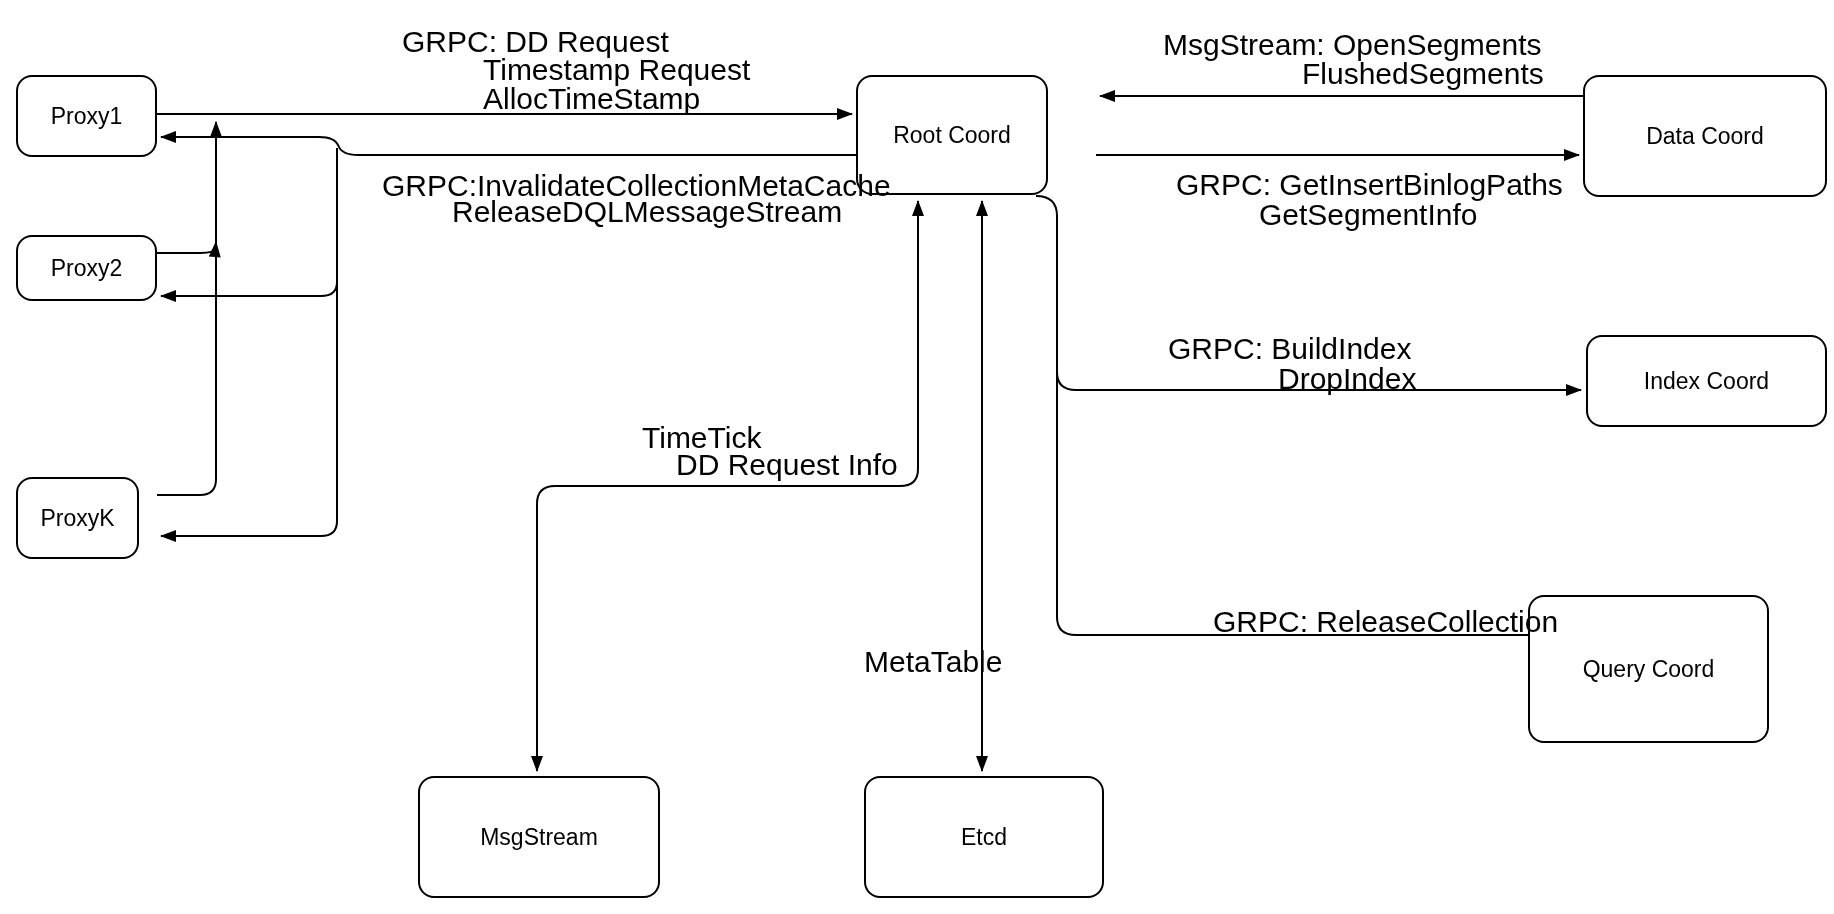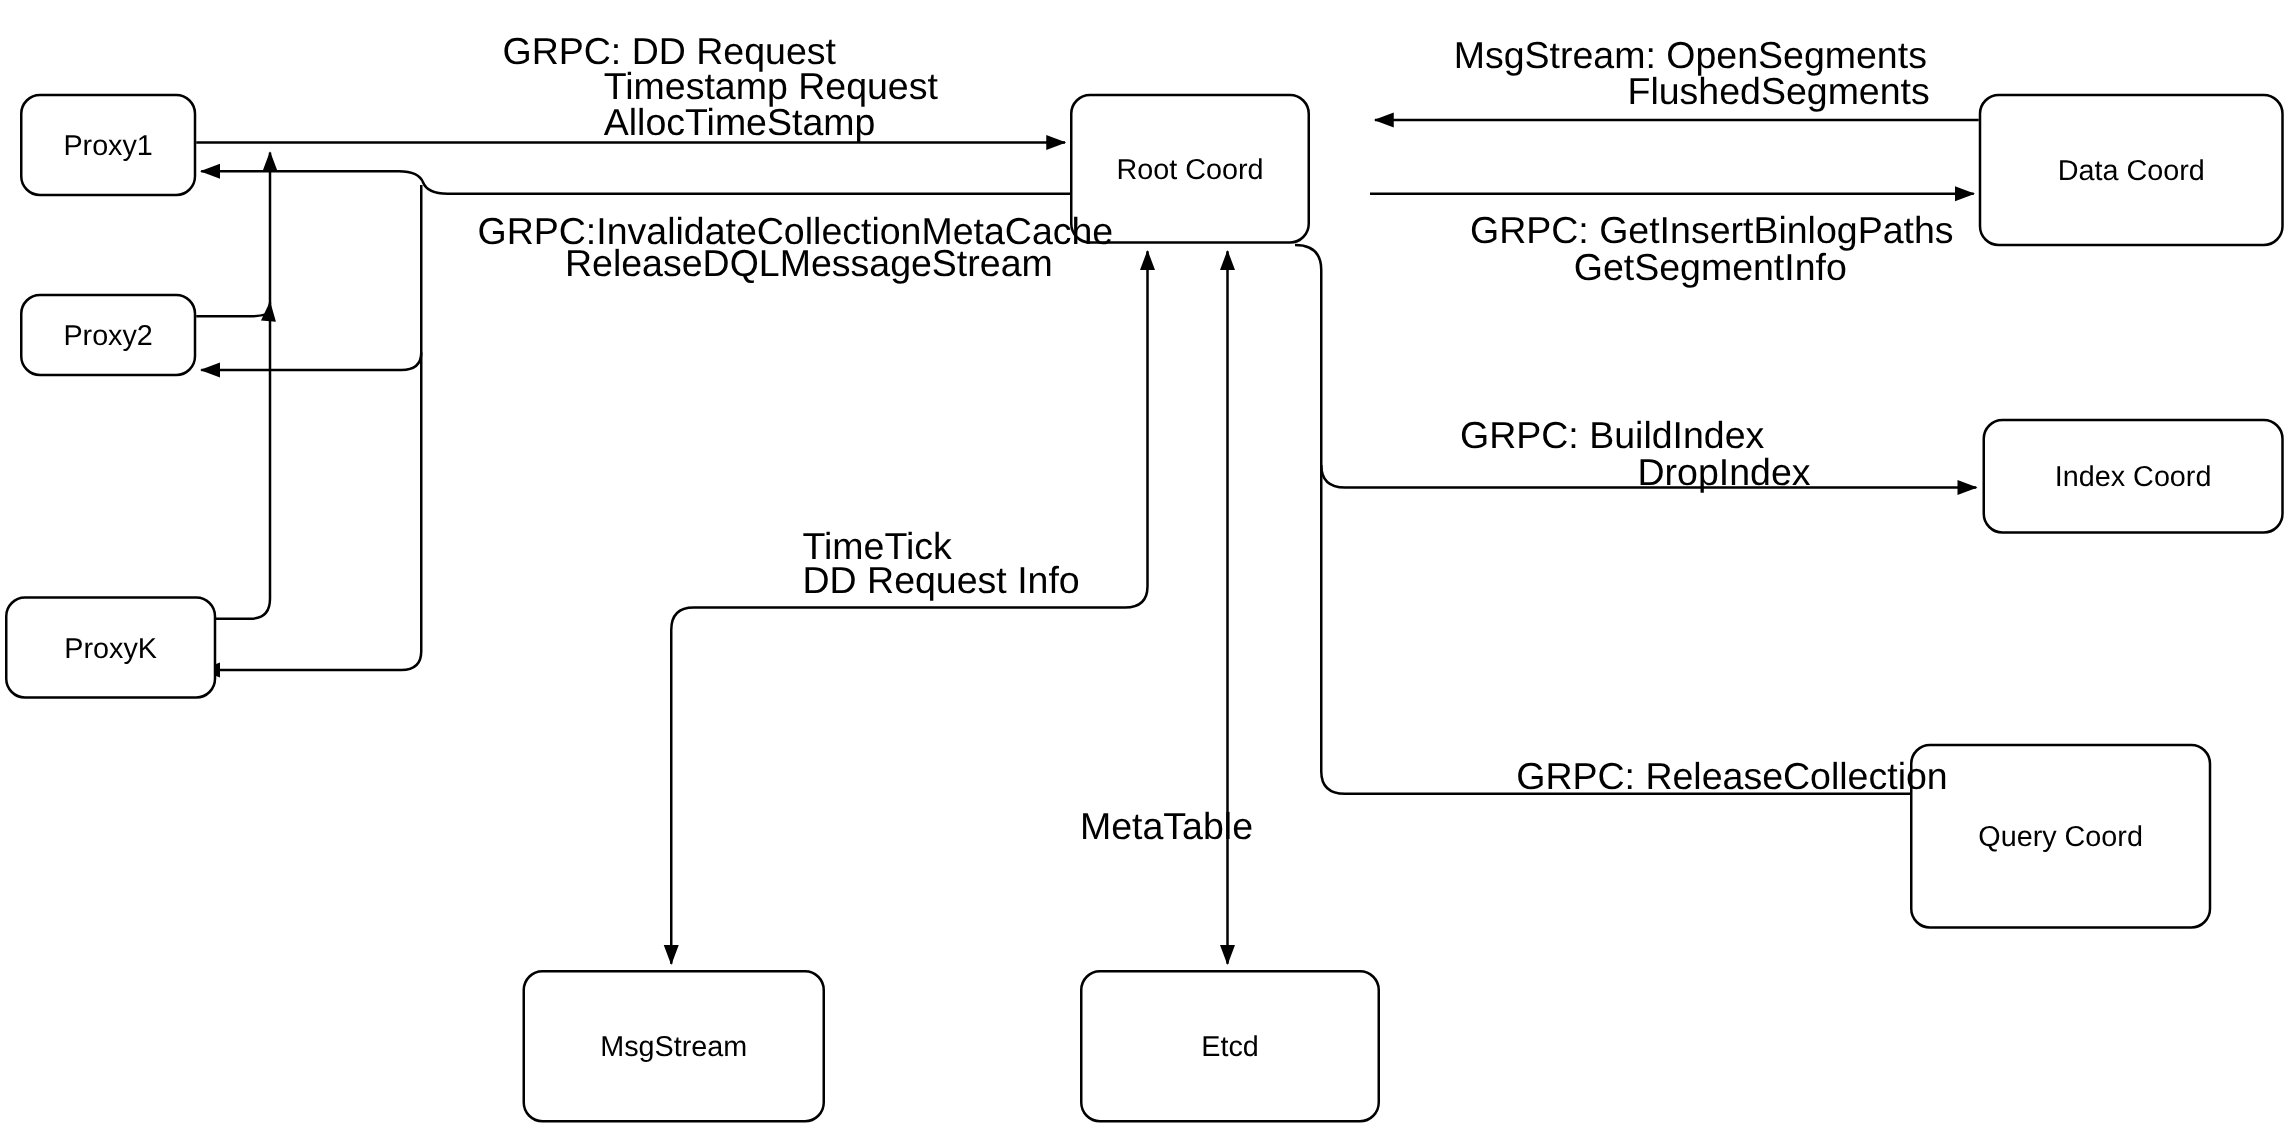--- a/index.html
+++ b/index.html
@@ -18,42 +18,42 @@
     display:flex;align-items:center;justify-content:center;
     font-size:23px;white-space:nowrap;
   }
   .lbl{
     position:absolute;z-index:3;font-size:30px;line-height:1;
     white-space:nowrap;color:#000;
   }
   
   #n-proxy1{left:16px;top:75px;width:141px;height:82px}
   #n-proxy2{left:16px;top:235px;width:141px;height:66px}
-  #n-proxyk{left:4px;top:477px;width:169px;height:82px}
+  #n-proxyk{left:16px;top:477px;width:123px;height:82px}
   #n-root{left:856px;top:75px;width:192px;height:120px}
   #n-data{left:1583px;top:75px;width:244px;height:122px}
   #n-index{left:1586px;top:335px;width:241px;height:92px}
   #n-query{left:1528px;top:595px;width:241px;height:148px}
   #n-msgstream{left:418px;top:776px;width:242px;height:122px}
   #n-etcd{left:864px;top:776px;width:240px;height:122px}
   
   #l-p2r-0{left:402px;top:27px}
   #l-p2r-1{left:483px;top:55px}
   #l-p2r-2{left:483px;top:84px}
   #l-r2p-0{left:382px;top:171px}
   #l-r2p-1{left:452px;top:197px}
   #l-d2r-0{left:1163px;top:30px}
   #l-d2r-1{left:1302px;top:59px}
   #l-r2d-0{left:1176px;top:170px}
   #l-r2d-1{left:1259px;top:200px}
   #l-r2i-0{left:1168px;top:334px}
-  #l-r2i-1{left:1310px;top:364px}
+  #l-r2i-1{left:1278px;top:364px}
   #l-r2q-0{left:1213px;top:607px}
   #l-r2m-0{left:642px;top:423px}
-  #l-r2m-1{left:642px;top:450px}
+  #l-r2m-1{left:676px;top:450px}
   #l-r2e-0{left:864px;top:647px}
 </style>
 </head>
 <body>
 
 <div id="canvas">
 
   <svg id="edges" width="1834" height="914" viewBox="0 0 1834 914">
     <defs>
       <marker id="arr" viewBox="0 0 18 14" refX="16" refY="7" markerWidth="18" markerHeight="14" markerUnits="userSpaceOnUse" orient="auto">

